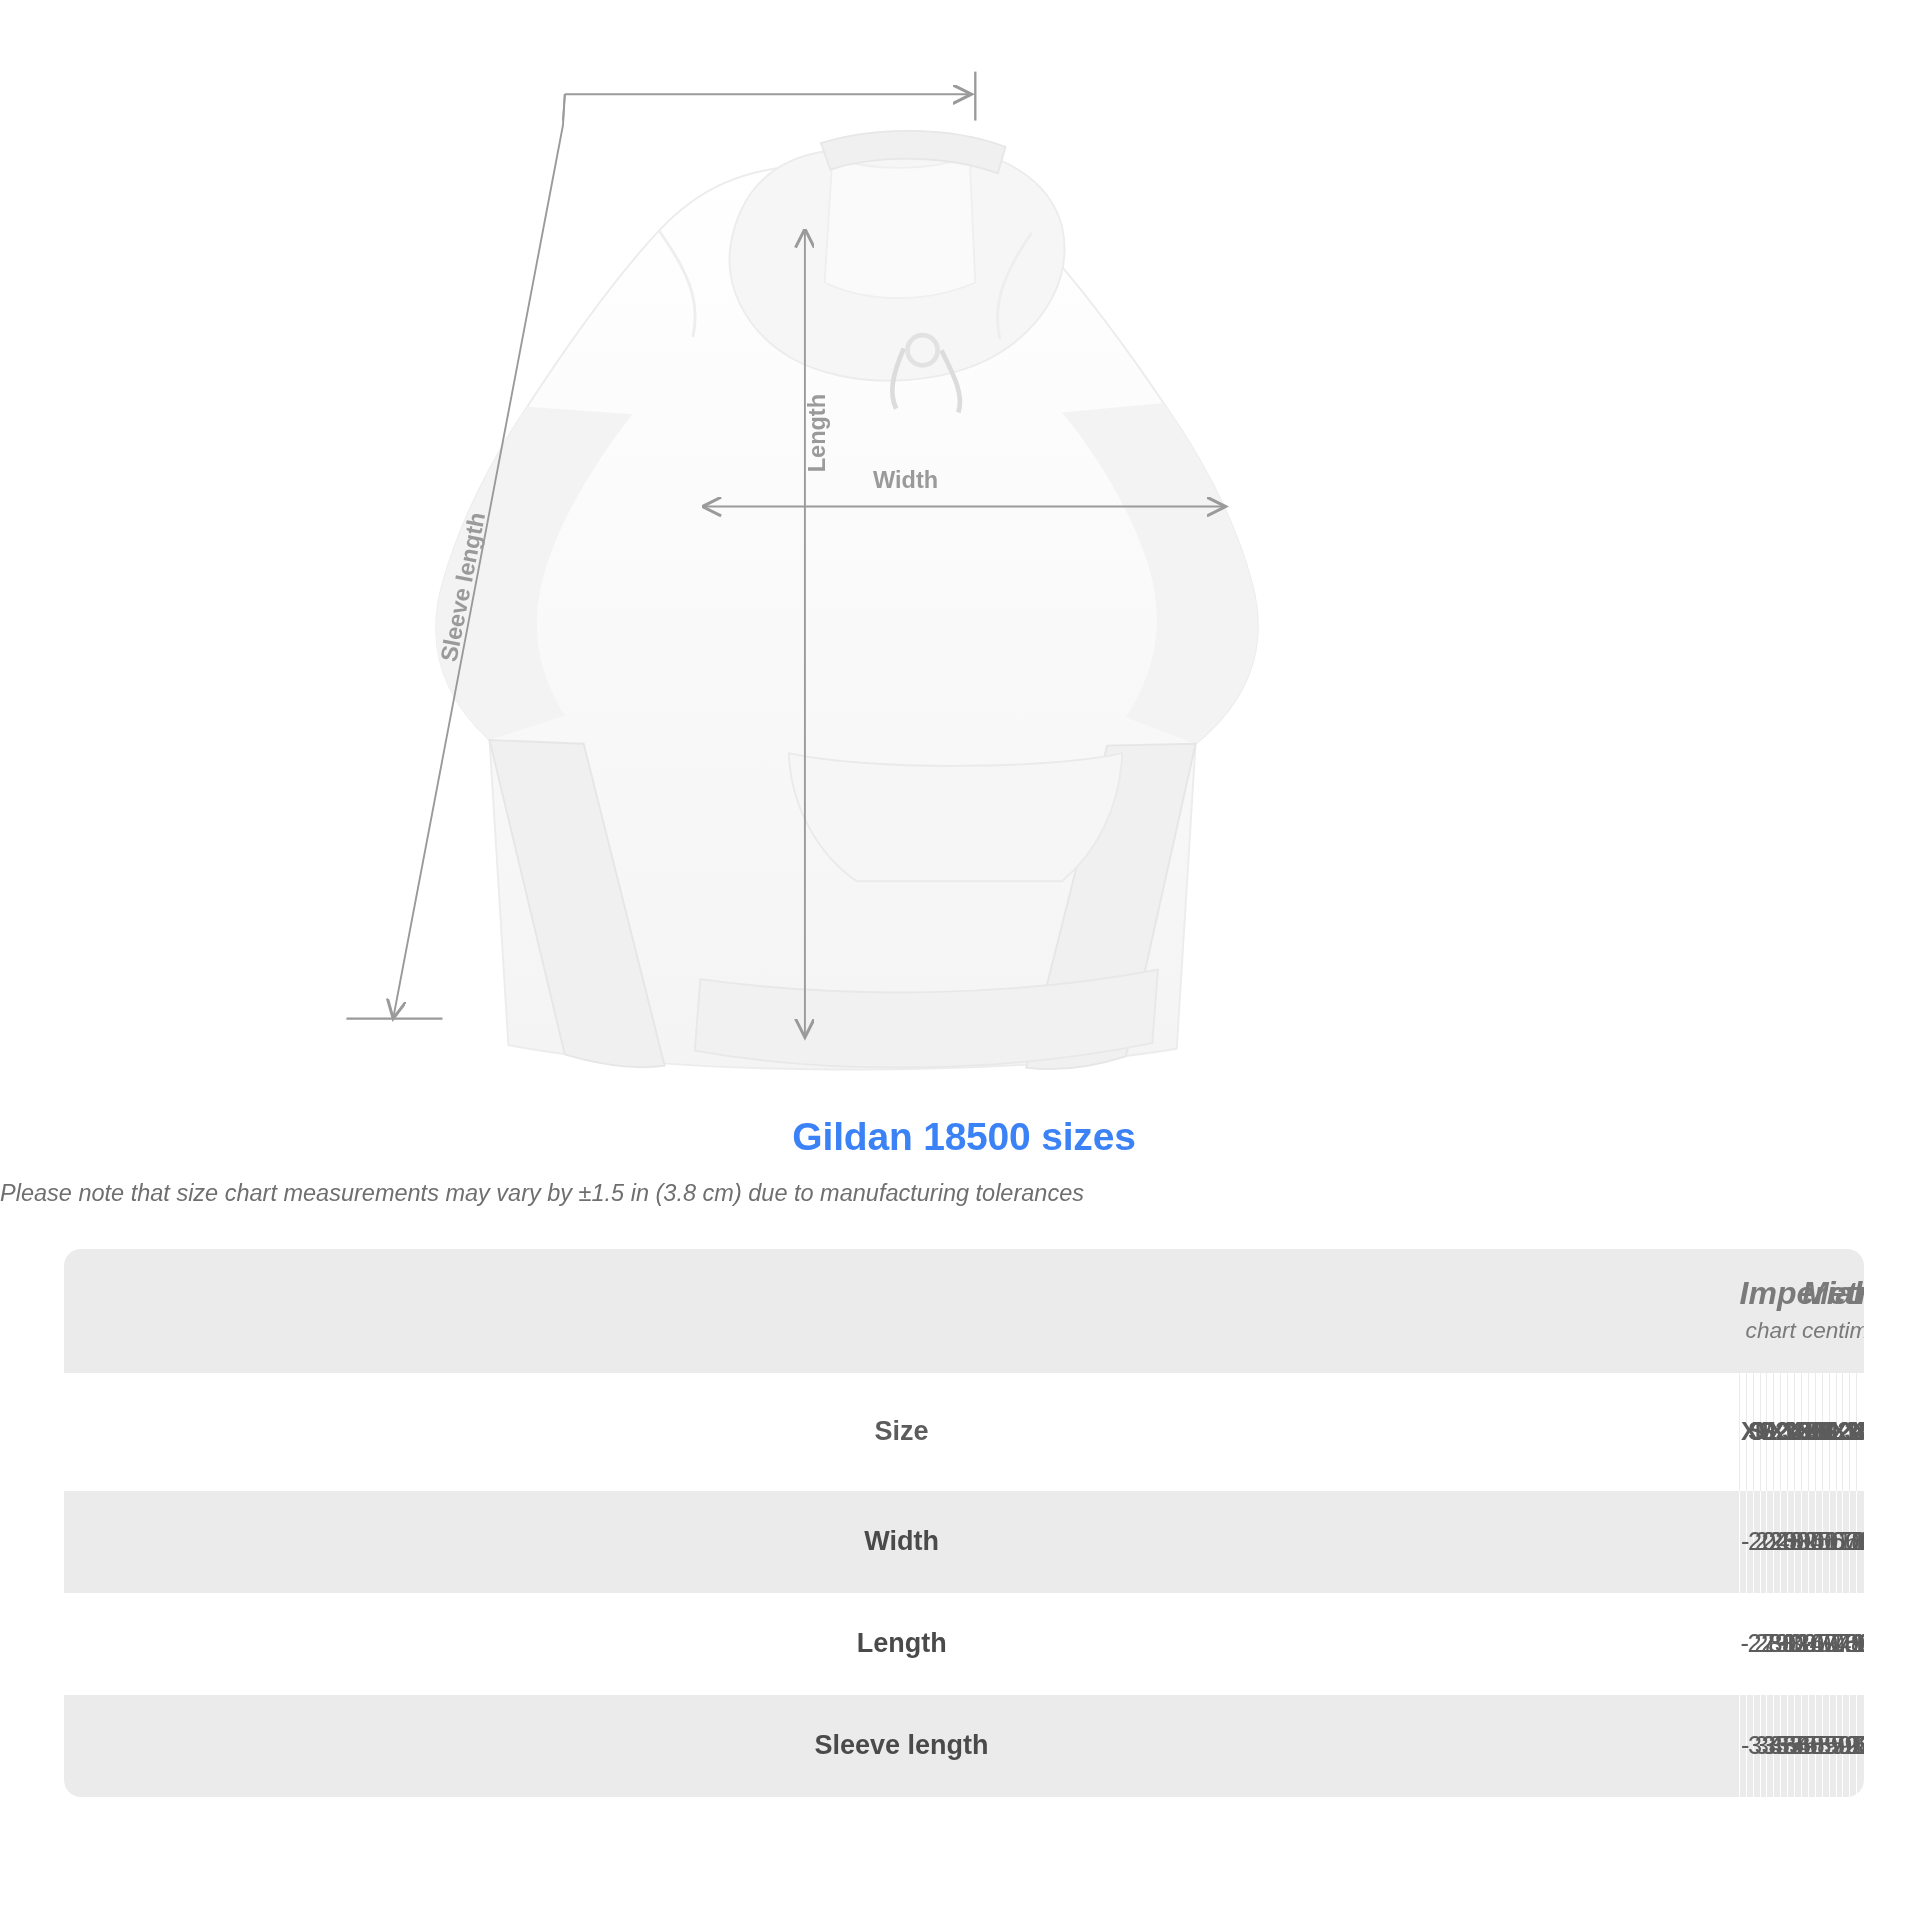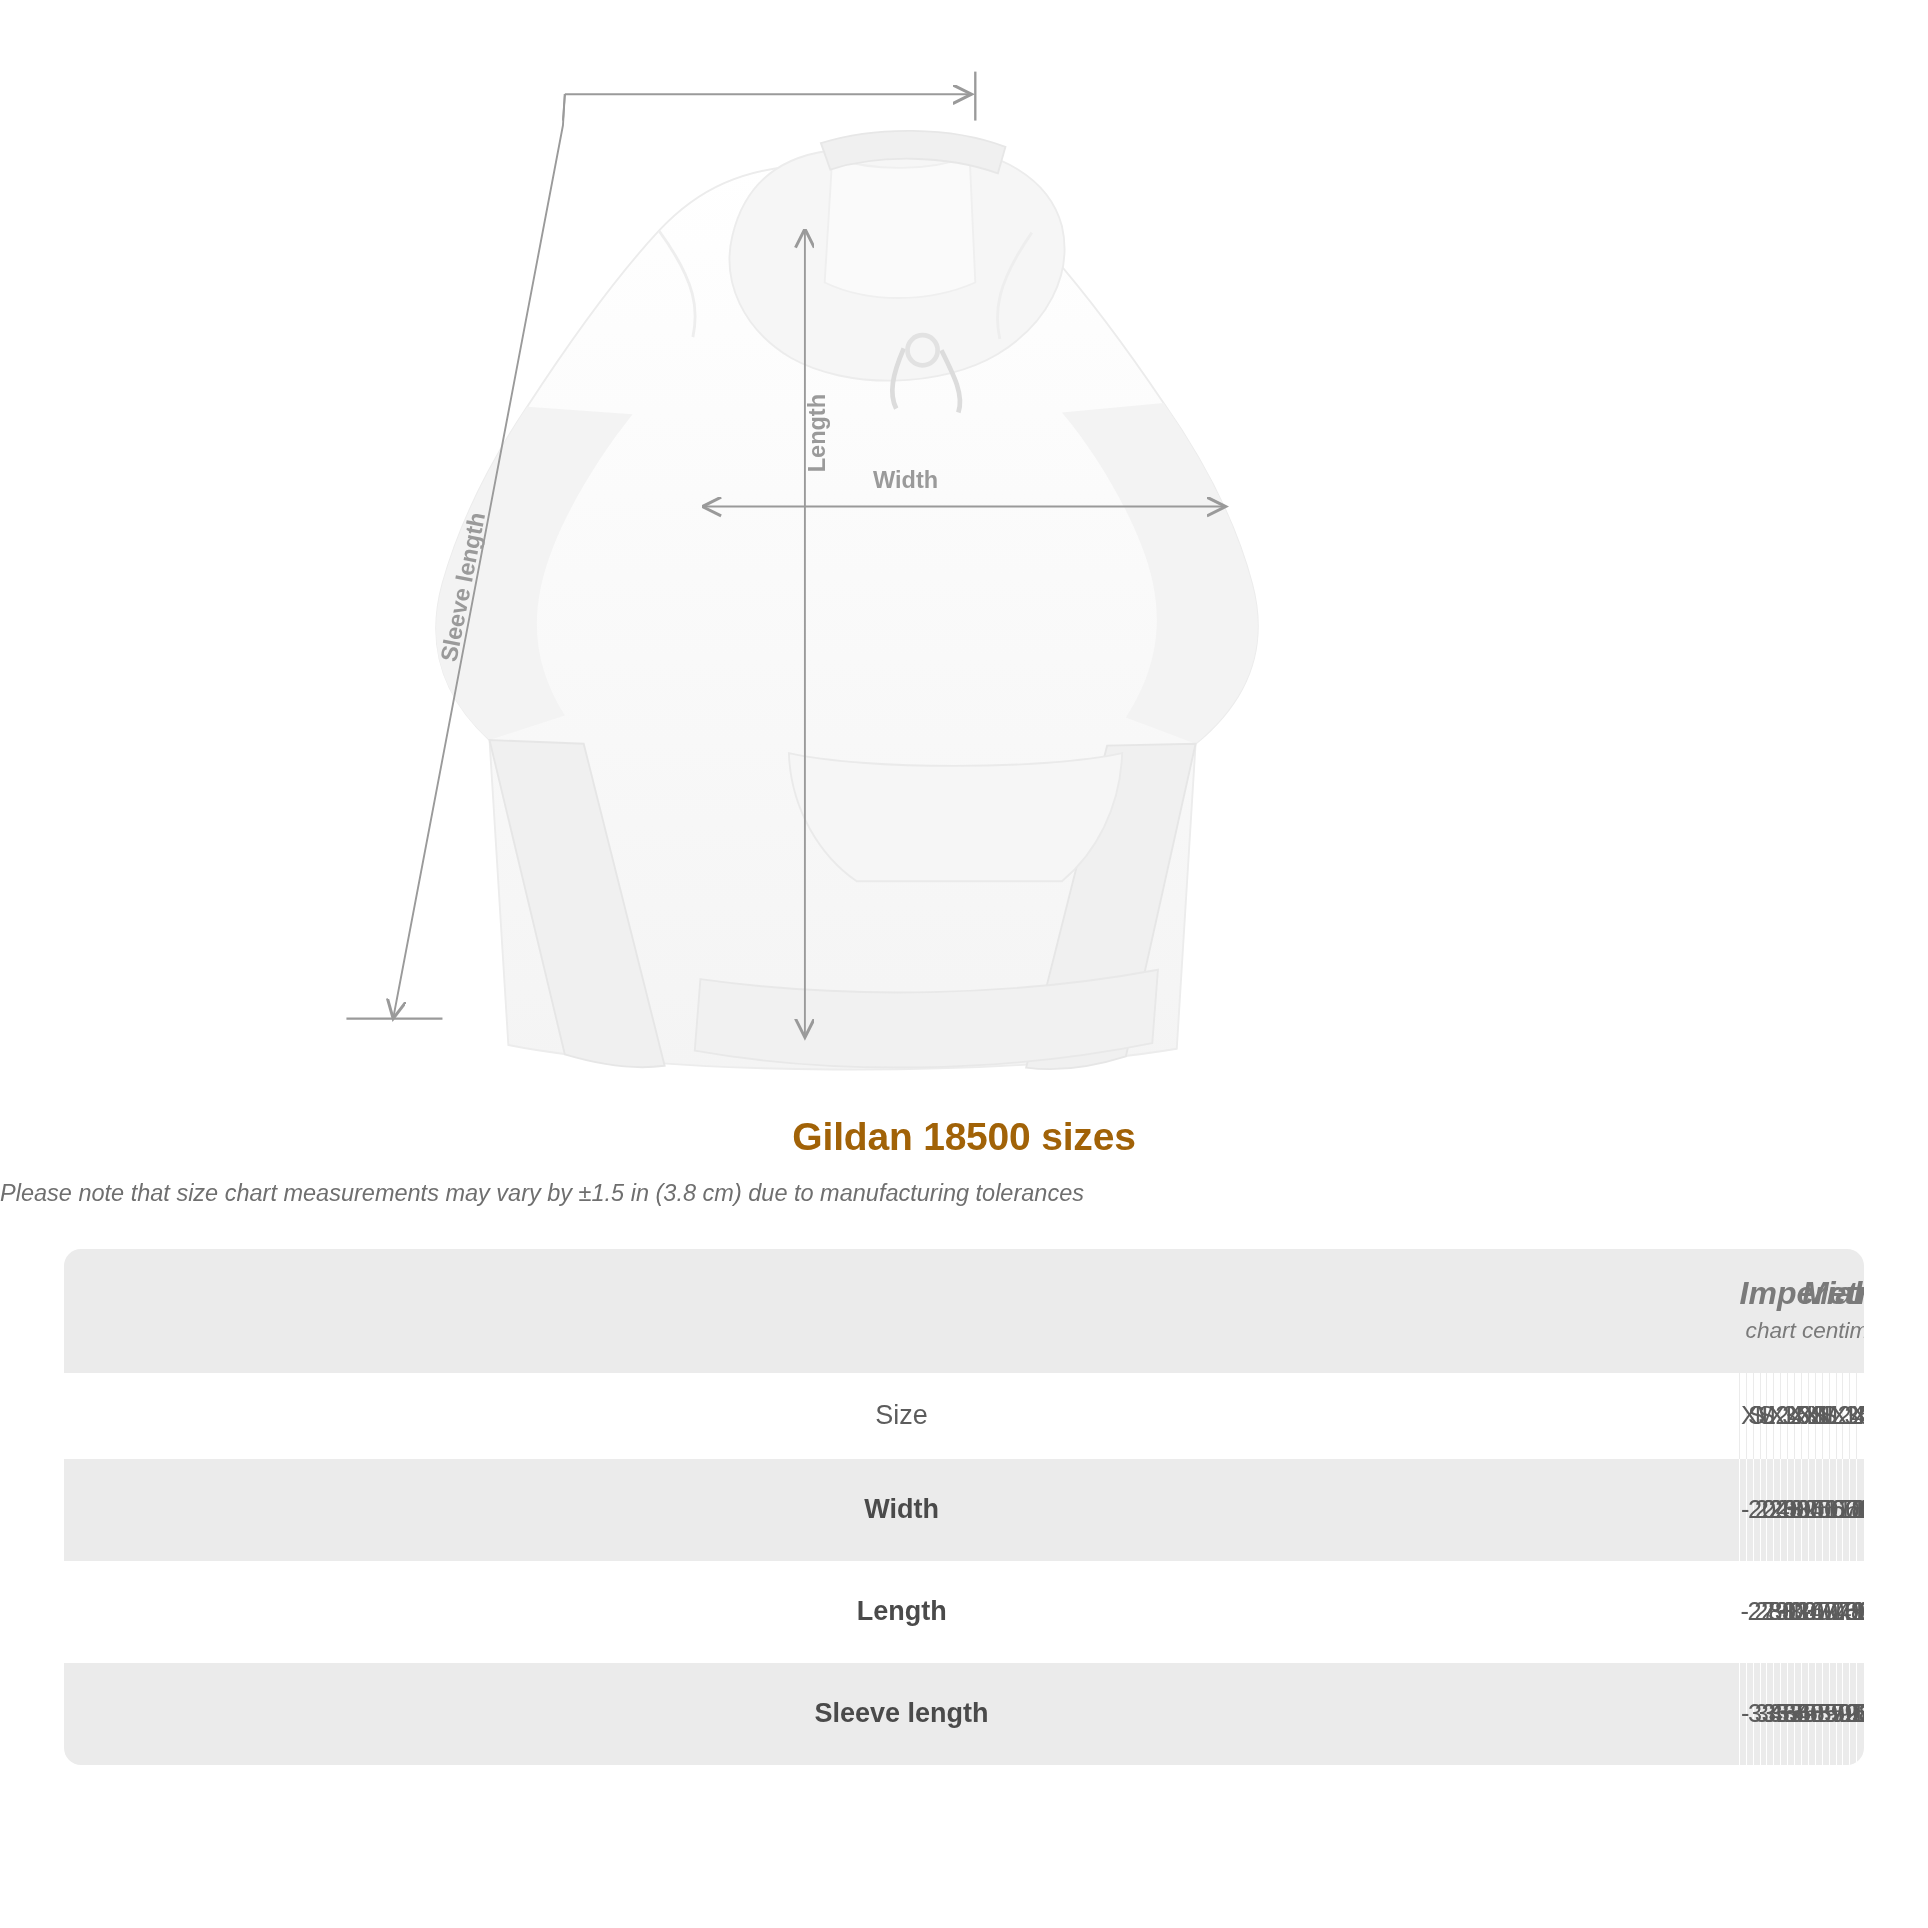--- a/index.html
+++ b/index.html
@@ -25,21 +25,21 @@
   .illustration svg {
     position: absolute;
     top: 0; left: 0;
   }
 
   
   .chart-title {
     text-align: center;
     font-size: 39px;
     font-weight: bold;
-    color: #a16207;
+    color: #3b82f6;
     margin-top: 3.8px;
     letter-spacing: -0.2px;
   }
   .chart-subtitle {
     text-align: left;
     font-size: 23.5px;
     font-style: italic;
     color: #6f6f6f;
     margin-top: 21px;
   }
@@ -77,22 +77,22 @@
   }
   .unit-sub {
     font-size: 22.6px;
     font-style: italic;
     color: #7a7a7a;
     margin-top: 7.5px;
   }
   
   .size-row td {
     background: #ffffff;
-    height: 86px;
-    font-weight: normal;
+    height: 118px;
+    font-weight: bold;
     color: #4a4a4a;
     font-size: 26px;
   }
   .size-row td.rowlabel {
     font-size: 27px;
   }
   
   .data-row td {
     height: 102px;
     font-size: 26px;

